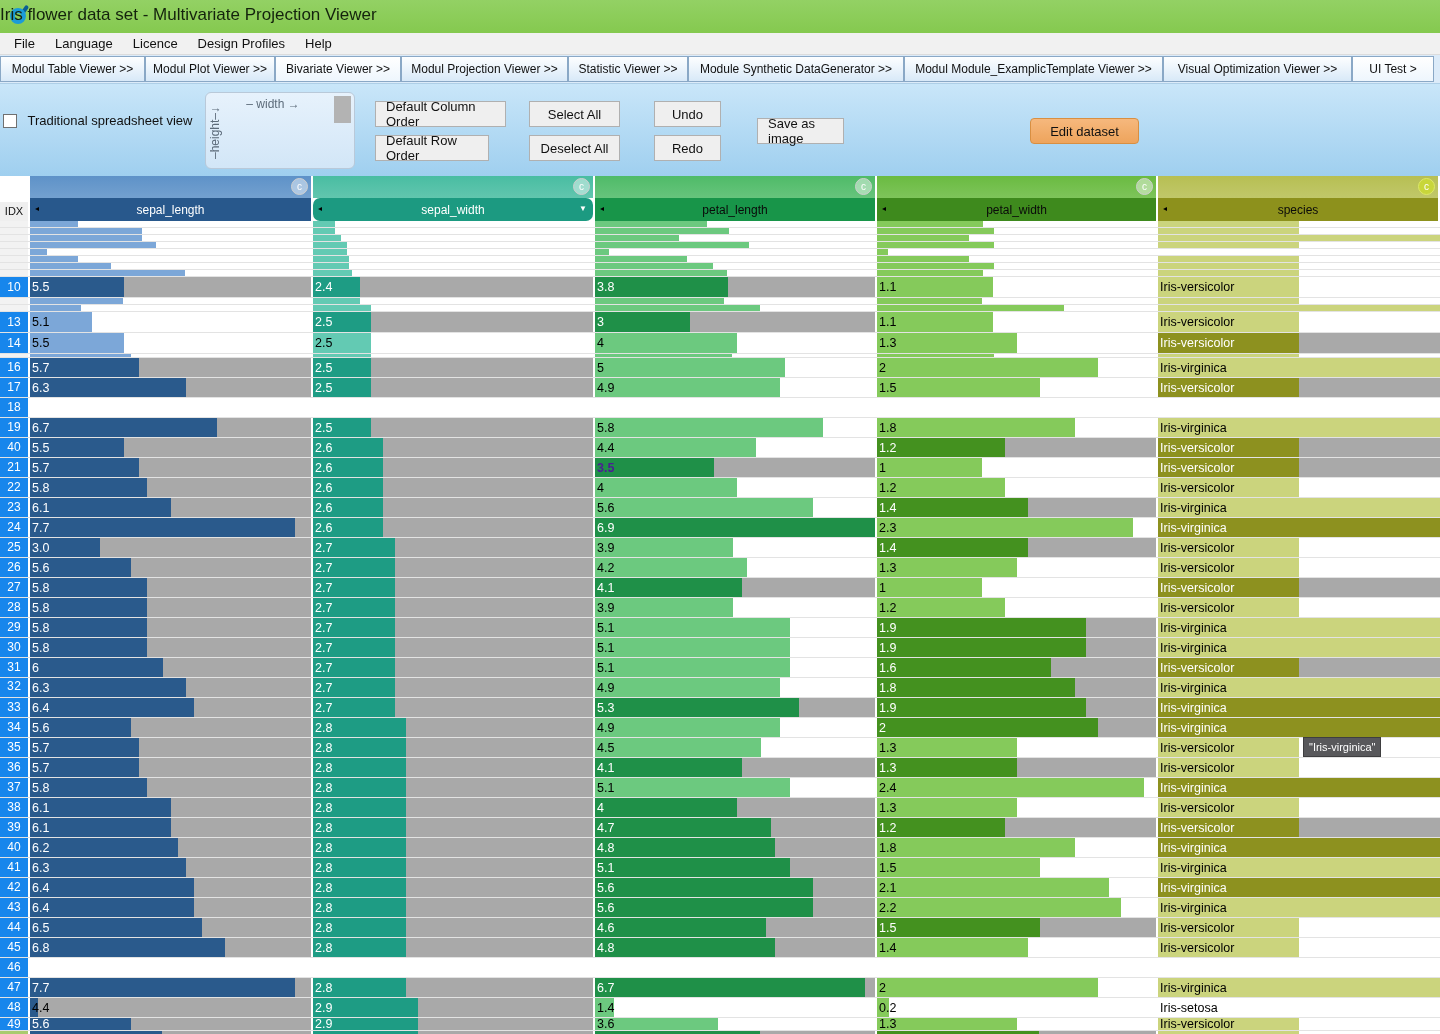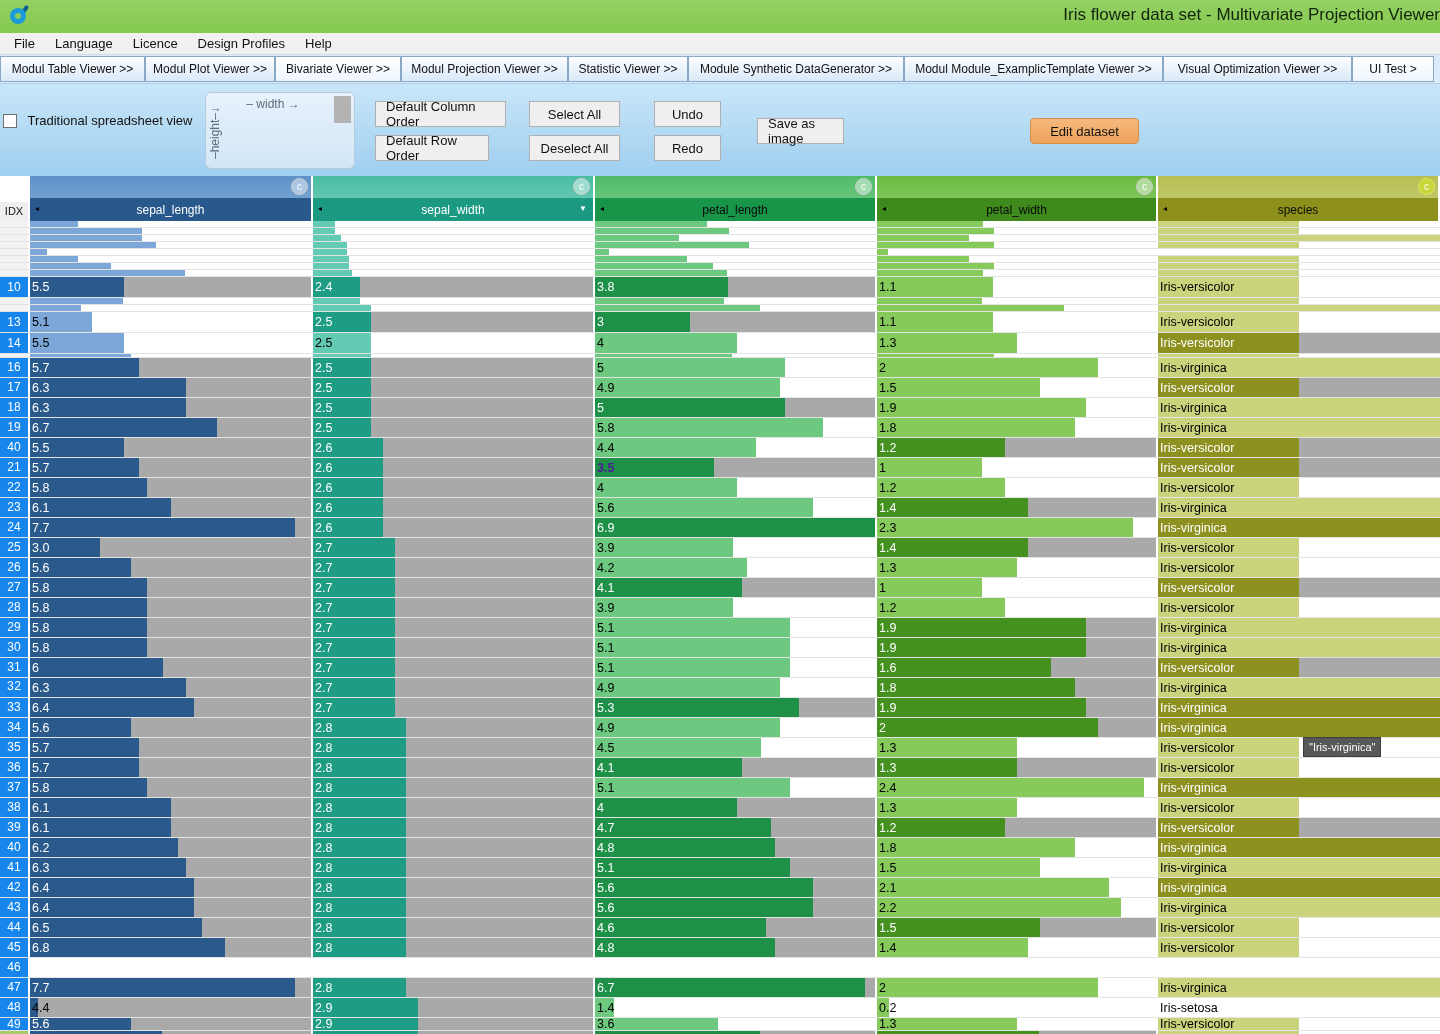--- a/index.html
+++ b/index.html
@@ -1,21 +1,21 @@
 <!DOCTYPE html>
 <html><head>
 <meta charset="utf-8">
 <style>
   html,body{margin:0;padding:0;background:#444;}
   *{box-sizing:border-box;font-family:"Liberation Sans",sans-serif;}
   .app{position:relative;width:1440px;height:1034px;background:#fff;overflow:hidden;margin:0 auto;}
 
   
   .titlebar{position:relative;height:33px;background:linear-gradient(#93d164,#85c94f);}
-  .titlebar .title{position:absolute;left:16px;right:0;top:5px;text-align:right;font-size:17px;color:#14230d;}
+  .titlebar .title{position:absolute;left:0;right:0;top:5px;text-align:left;font-size:17px;color:#14230d;}
   .logo{position:absolute;left:9px;top:5px;width:22px;height:22px;}
   .logo .ring{position:absolute;left:1px;top:3px;width:16px;height:16px;border-radius:50%;border:5px solid #1b9bd8;}
   .logo .tail{position:absolute;left:14px;top:0px;width:4px;height:9px;background:#0a5f93;transform:rotate(35deg);border-radius:2px;}
 
   
   .menubar{height:22px;background:#f1f1f1;border-bottom:1px solid #dcdcdc;display:flex;align-items:center;padding-left:4px;}
   .menu-item{font-size:13px;color:#111;padding:0 10px;height:22px;line-height:22px;}
 
   
   .tabbar{height:28px;background:#dcebf9;display:flex;align-items:flex-start;padding-top:1px;}
@@ -130,21 +130,21 @@
     </div>
   <div class="hcol" style="left: 30px; width: 283px;">
         <div class="hband-top" style="background: linear-gradient(rgb(94, 146, 200), rgba(94, 146, 200, 0.867));"></div>
         <div class="ccircle">c</div>
         <div class="hband-bot" style="background: rgb(40, 88, 140); color: rgb(255, 255, 255);">sepal_length</div>
         <span class="harrow">◂</span>
       </div>
       <div class="hcol" style="left: 313px; width: 282px;">
         <div class="hband-top" style="background: linear-gradient(rgb(73, 189, 162), rgba(73, 189, 162, 0.867));"></div>
         <div class="ccircle">c</div>
-        <div class="hband-bot" style="background: rgb(28, 154, 129); color: rgb(255, 255, 255);">sepal_width</div>
+        <div class="hband-bot" style="background: rgb(28, 154, 129); color: rgb(255, 255, 255); border-radius: 7px;">sepal_width</div>
         <span class="harrow">◂</span>
         <span class="hsort">▼</span>
       </div>
       <div class="hcol" style="left: 595px; width: 282px;">
         <div class="hband-top" style="background: linear-gradient(rgb(79, 187, 104), rgba(79, 187, 104, 0.867));"></div>
         <div class="ccircle">c</div>
         <div class="hband-bot" style="background: rgb(24, 149, 73); color: rgb(10, 10, 10);">petal_length</div>
         <span class="harrow">◂</span>
       </div>
       <div class="hcol" style="left: 877px; width: 281px;">
@@ -466,21 +466,21 @@
         </div>
         <div class="tcell" style="width: 281px; background: rgb(255, 255, 255);">
           <div class="bar" style="width: 58.3%; background: rgb(133, 202, 91);"></div>
           <span class="cellval" style="color: rgb(0, 0, 0);">1.5</span>
         </div>
         <div class="tcell" style="width: 282px; background: rgb(169, 169, 169);">
           <div class="bar" style="width: 50%; background: rgb(141, 145, 31);"></div>
           <span class="cellval" style="color: rgb(255, 255, 255);">Iris-versicolor</span>
         </div>
       </div>
-      <div class="trow" style="height: 20px;">
+      <div class="trow" style="height: 20px; flex-direction: column;">
         <div class="tidx on" style="line-height: 19px;">18</div>
         <div class="tcell" style="width: 283px; background: rgb(169, 169, 169);">
           <div class="bar" style="width: 55.6%; background: rgb(42, 90, 140);"></div>
           <span class="cellval" style="color: rgb(255, 255, 255);">6.3</span>
         </div>
         <div class="tcell" style="width: 282px; background: rgb(169, 169, 169);">
           <div class="bar" style="width: 20.8%; background: rgb(30, 156, 132);"></div>
           <span class="cellval" style="color: rgb(255, 255, 255);">2.5</span>
         </div>
         <div class="tcell" style="width: 282px; background: rgb(169, 169, 169);">

